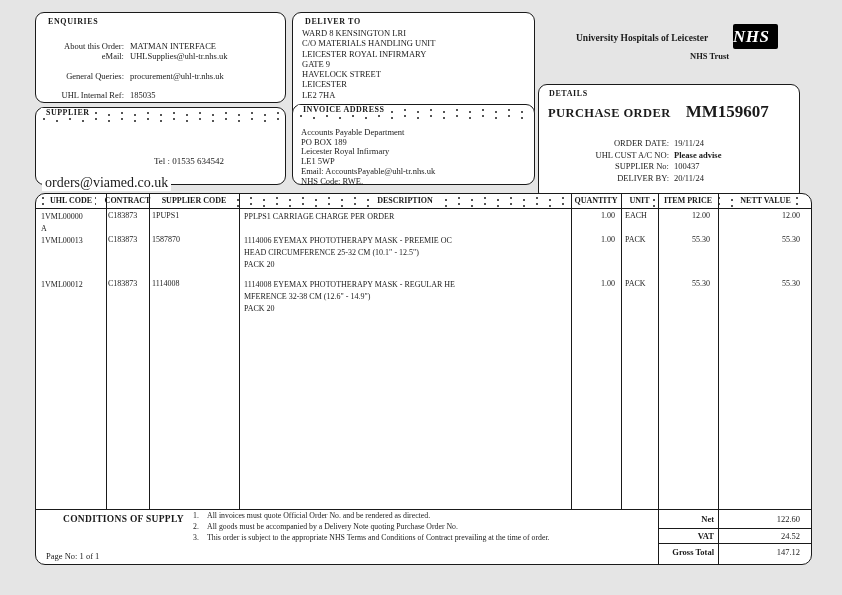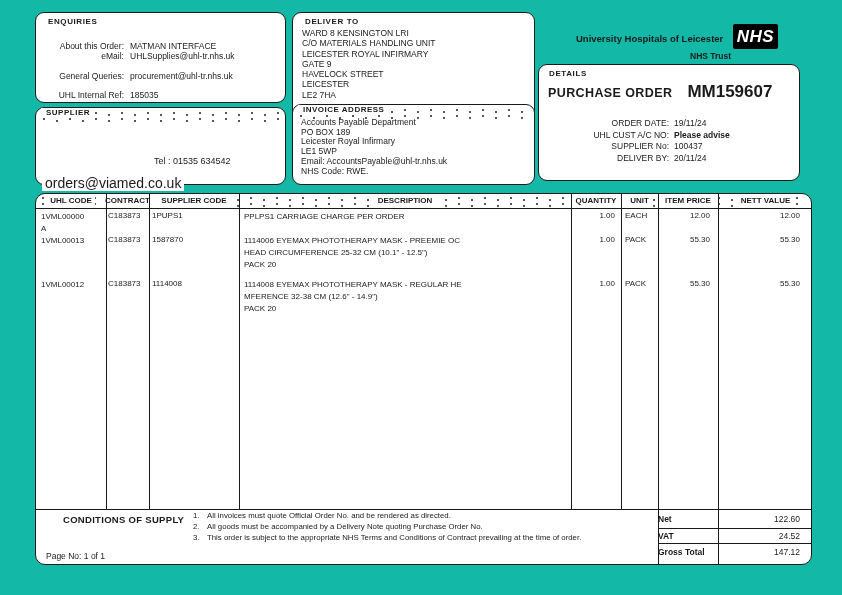--- a/index.html
+++ b/index.html
@@ -1,18 +1,18 @@
 <!DOCTYPE html>
 <html><head>
 <meta charset="utf-8">
 <style>
   * { box-sizing: border-box; margin: 0; padding: 0; }
   html,body { width:842px; height:595px; background:#fff; overflow:hidden;
     font-family:"Liberation Sans", sans-serif; color:#1a1a1a; font-size:9px; }
-  .page { position:relative; width:842px; height:595px; background:#14b8a6; }
+  .page { position:relative; width:842px; height:595px; background:#e5e5e5;font-family:Liberation Serif, serif; }
 
   .box { position:absolute; border:1.5px solid #1a1a1a; border-radius:9px; background:#fff; }
   .box-title { position:absolute; top:4px; left:12px; font-size:8px; font-weight:bold; letter-spacing:0.6px; white-space:nowrap; }
 
   .hatch { background-image:
       radial-gradient(circle at 3px 2px, #555 1.1px, transparent 1.5px),
       radial-gradient(circle at 16px 4px, #555 1.1px, transparent 1.5px);
     background-size:26px 6px; }
   .hatch-row { position:absolute; left:5px; right:5px; top:3px; height:11px; }
   .hatch-title { position:absolute; left:5px; top:0; background:#fff; padding:0 5px; font-size:8px; font-weight:bold; letter-spacing:0.5px; white-space:nowrap; }
@@ -23,36 +23,36 @@
   .enq-label { width:88px; text-align:right; }
   .enq-value { margin-left:6px; }
 
   
   #deliver { left:292px; top:12px; width:243px; height:108px; }
   .addr { position:absolute; left:9px; top:15px; font-size:8.5px; line-height:10.3px; white-space:nowrap; }
 
   
   .brand-org { position:absolute; left:576px; top:33px; font-size:9.5px; font-weight:bold; white-space:nowrap; }
   .nhs-logo { position:absolute; left:733px; top:24px; width:45px; height:25px; background:#000;
-    color:#fff; font-weight:bold; font-style:italic; font-size:17px; text-align:center;
+    color:#fff; font-weight:bold; font-style:italic; font-size:17px; text-align:left;
     line-height:25px; border-radius:2px; letter-spacing:0.5px; }
   .brand-trust { position:absolute; left:690px; top:51px; font-size:8.5px; font-weight:bold; white-space:nowrap; }
 
   
   #supplier { left:35px; top:107px; width:251px; height:78px; }
   #supplier .addr { top:14px; left:8px; line-height:9.6px; }
   .sup-tel { position:absolute; left:118px; top:48px; font-size:9px; white-space:nowrap; }
   .sup-mail { position:absolute; left:6px; top:67px; font-size:14px; background:#fff; padding:0 3px; white-space:nowrap; }
 
   
   #invoice { left:292px; top:104px; width:243px; height:81px; }
-  #invoice .addr { top:13px; left:8px; line-height:9.7px; }
-
-  
-  #details { left:538px; top:64px; width:262px; height:117px; }
+  #invoice .addr { top:23px; left:8px; line-height:9.7px; }
+
+  
+  #details { left:538px; top:84px; width:262px; height:117px; }
   .po-line { position:absolute; left:9px; top:17px; display:flex; align-items:baseline; white-space:nowrap; }
   .po-label { font-size:12.5px; font-weight:bold; letter-spacing:0.4px; }
   .po-number { font-size:17px; font-weight:bold; margin-left:15px; }
   .d-rows { position:absolute; left:0; top:53px; right:10px; }
   .d-row { display:flex; font-size:8.5px; line-height:11.7px; white-space:nowrap; }
   .d-label { width:130px; text-align:right; }
   .d-value { margin-left:5px; }
   .bold { font-weight:bold; }
 
   
@@ -73,21 +73,21 @@
   .c-price{ position:absolute; left:624px; width:50px; text-align:right; }
   .c-nett { position:absolute; left:684px; width:80px; text-align:right; }
 
   
   .cond-title { position:absolute; left:27px; top:320px; font-size:9.5px; font-weight:bold; letter-spacing:0.3px; white-space:nowrap; }
   .cond-list { position:absolute; left:157px; top:318px; font-size:7.8px; line-height:8.6px; }
   .cond-item { display:flex; margin-bottom:2.6px; }
   .cond-num { width:14px; }
   .cond-text { width:388px; }
   .page-no { position:absolute; left:10px; top:357px; font-size:8.5px; white-space:nowrap;text-align:right; }
-  .tot-label { position:absolute; left:622px; width:56px; font-size:8.5px; font-weight:bold; }
+  .tot-label { position:absolute; left:622px; width:56px; text-align:right; font-size:8.5px; font-weight:bold; }
   .tot-value { position:absolute; left:684px; width:80px; text-align:right; font-size:8.5px; }
 </style>
 </head>
 <body>
 
 <div class="page">
 
   <div class="box" id="enquiries">
     <div class="box-title">ENQUIRIES</div>
     <div class="enq-row" style="top:28px">

